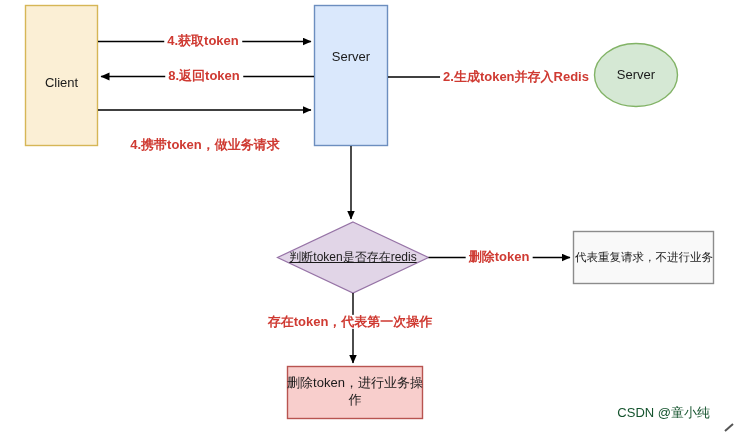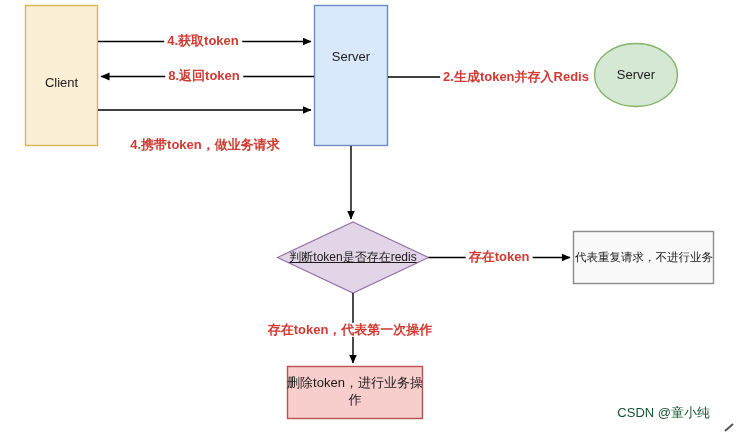--- a/index.html
+++ b/index.html
@@ -73,19 +73,19 @@
   <div class="node-label" style="left:287px;top:366px;width:136px;height:52px;">删除token，进行业务操作</div>
 
   <div class="edge-label" style="left:203px;top:41px;">4.获取token</div>
 
   <div class="edge-label" style="left:204px;top:76px;">8.返回token</div>
 
   <div class="edge-label" style="left:205px;top:109px;margin-top:36px;">4.携带token，做业务请求</div>
 
   <div class="edge-label" style="left:484px;top:77px;margin-left:32px;">2.生成token并存入Redis</div>
 
-  <div class="edge-label" style="left:499px;top:257px;">存在token</div>
+  <div class="edge-label" style="left:499px;top:257px;">删除token</div>
 
-  <div class="edge-label" style="left:350px;top:322px;margin-top:8px;">存在token，代表第一次操作</div>
+  <div class="edge-label" style="left:350px;top:322px;">存在token，代表第一次操作</div>
 
   <div class="watermark">CSDN @童小纯</div>
 
 </div>
 
 </body></html>

